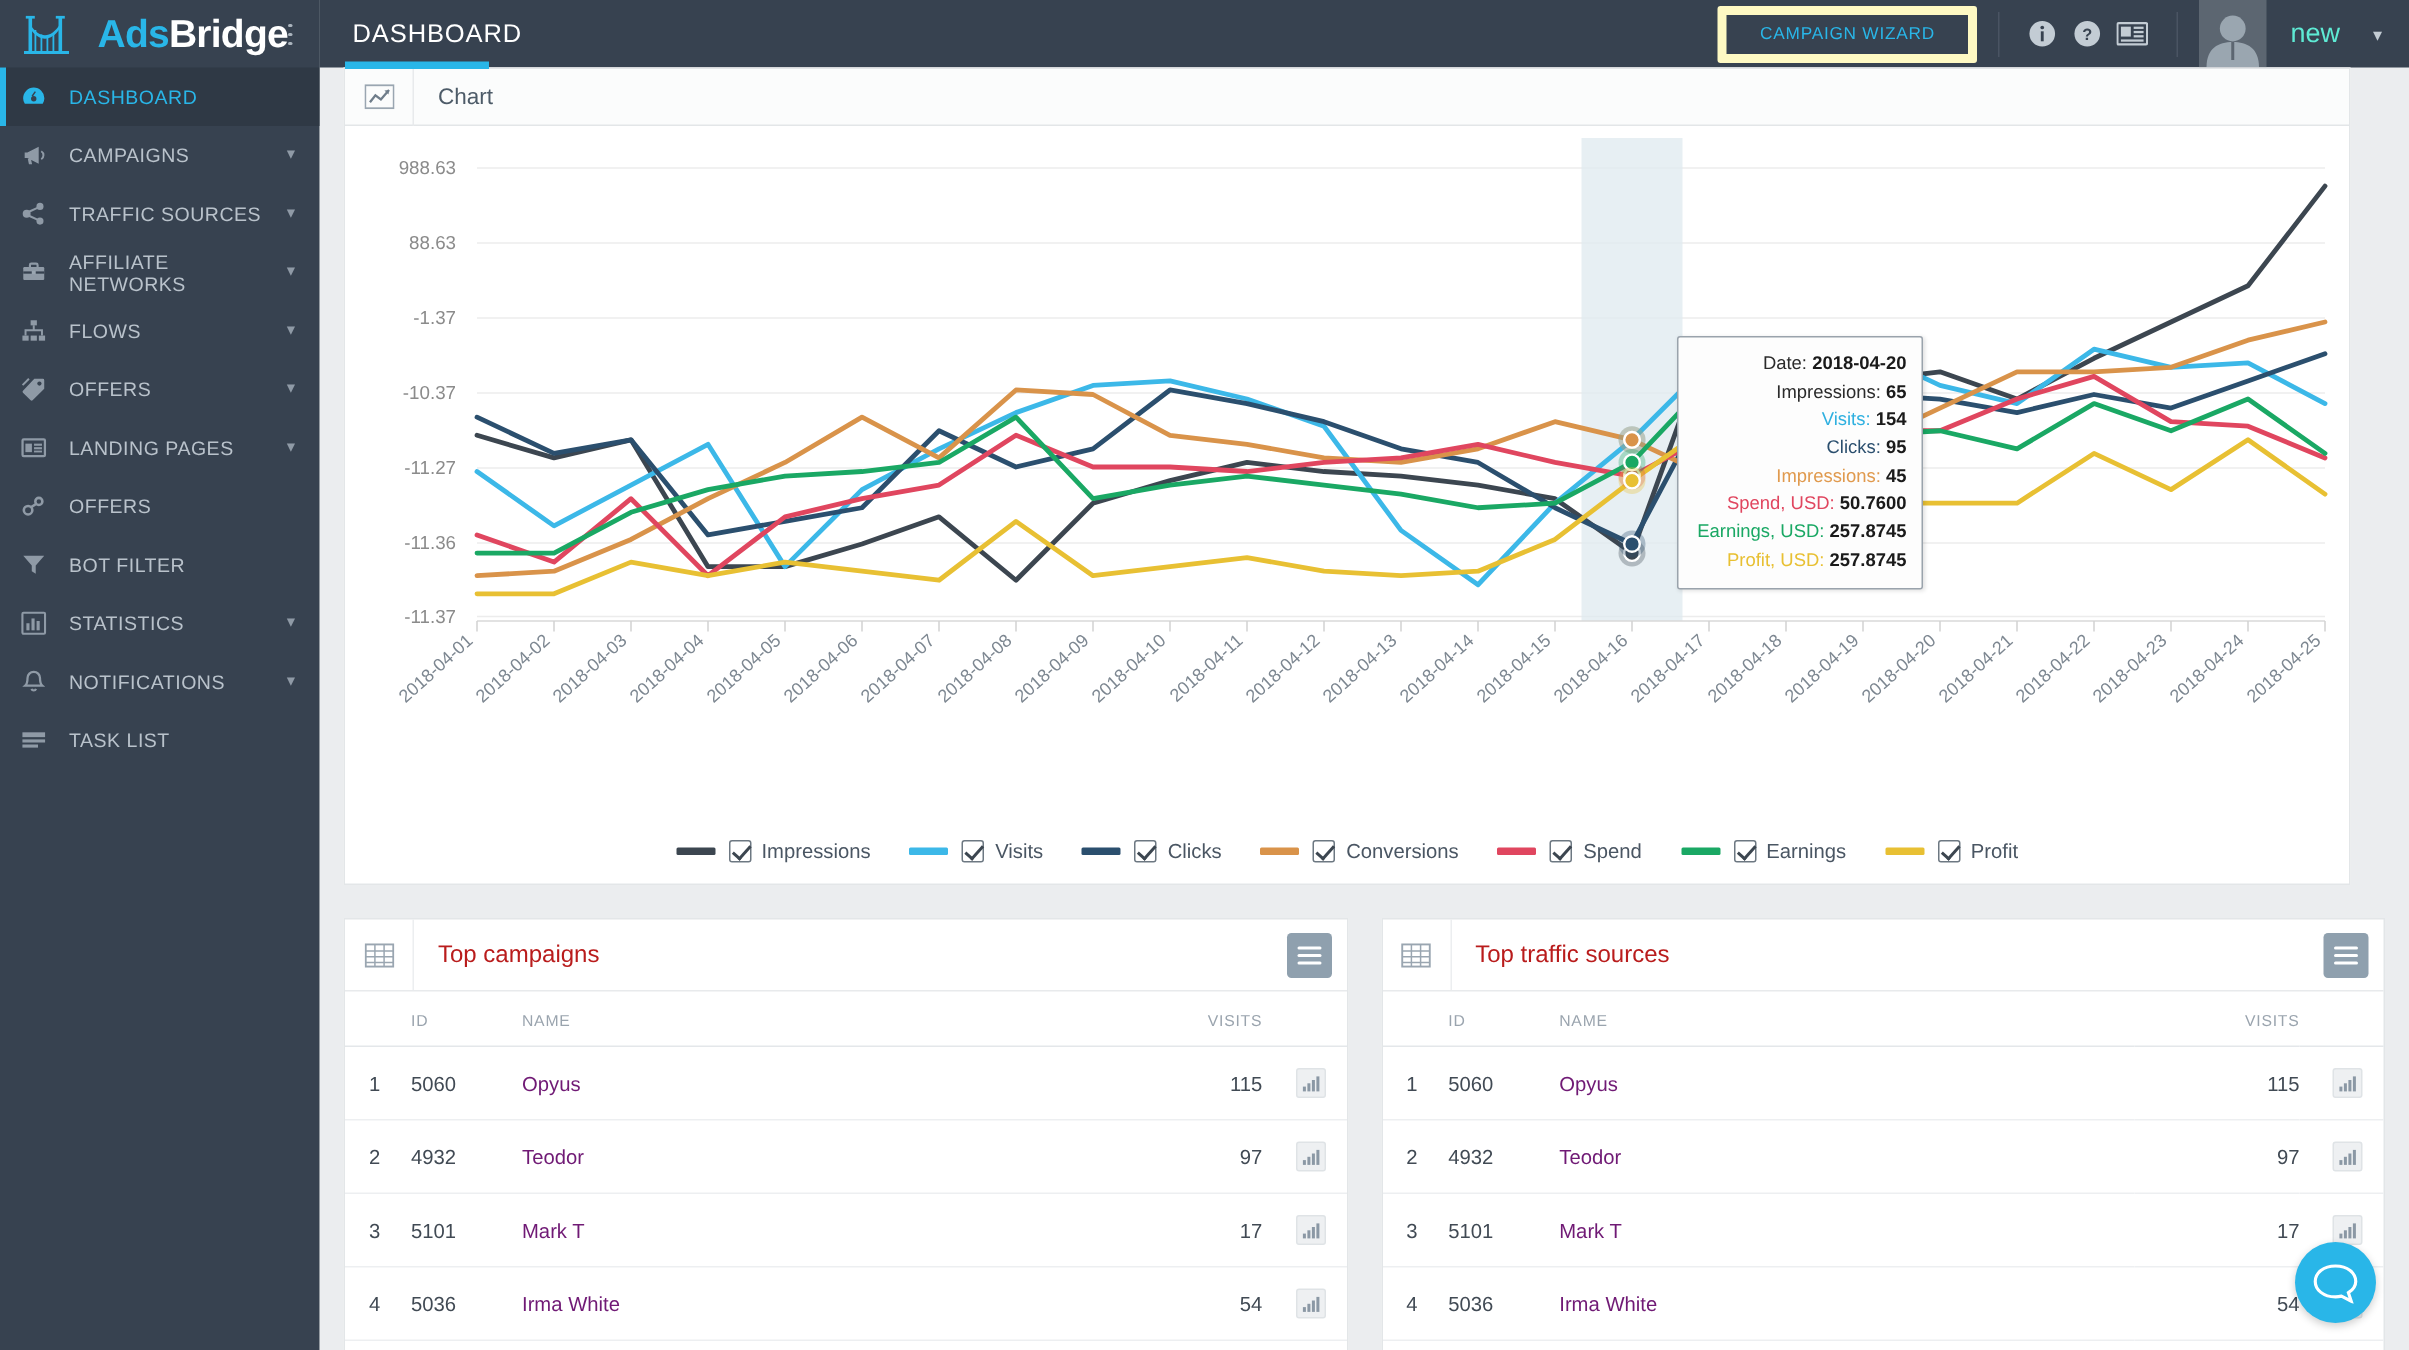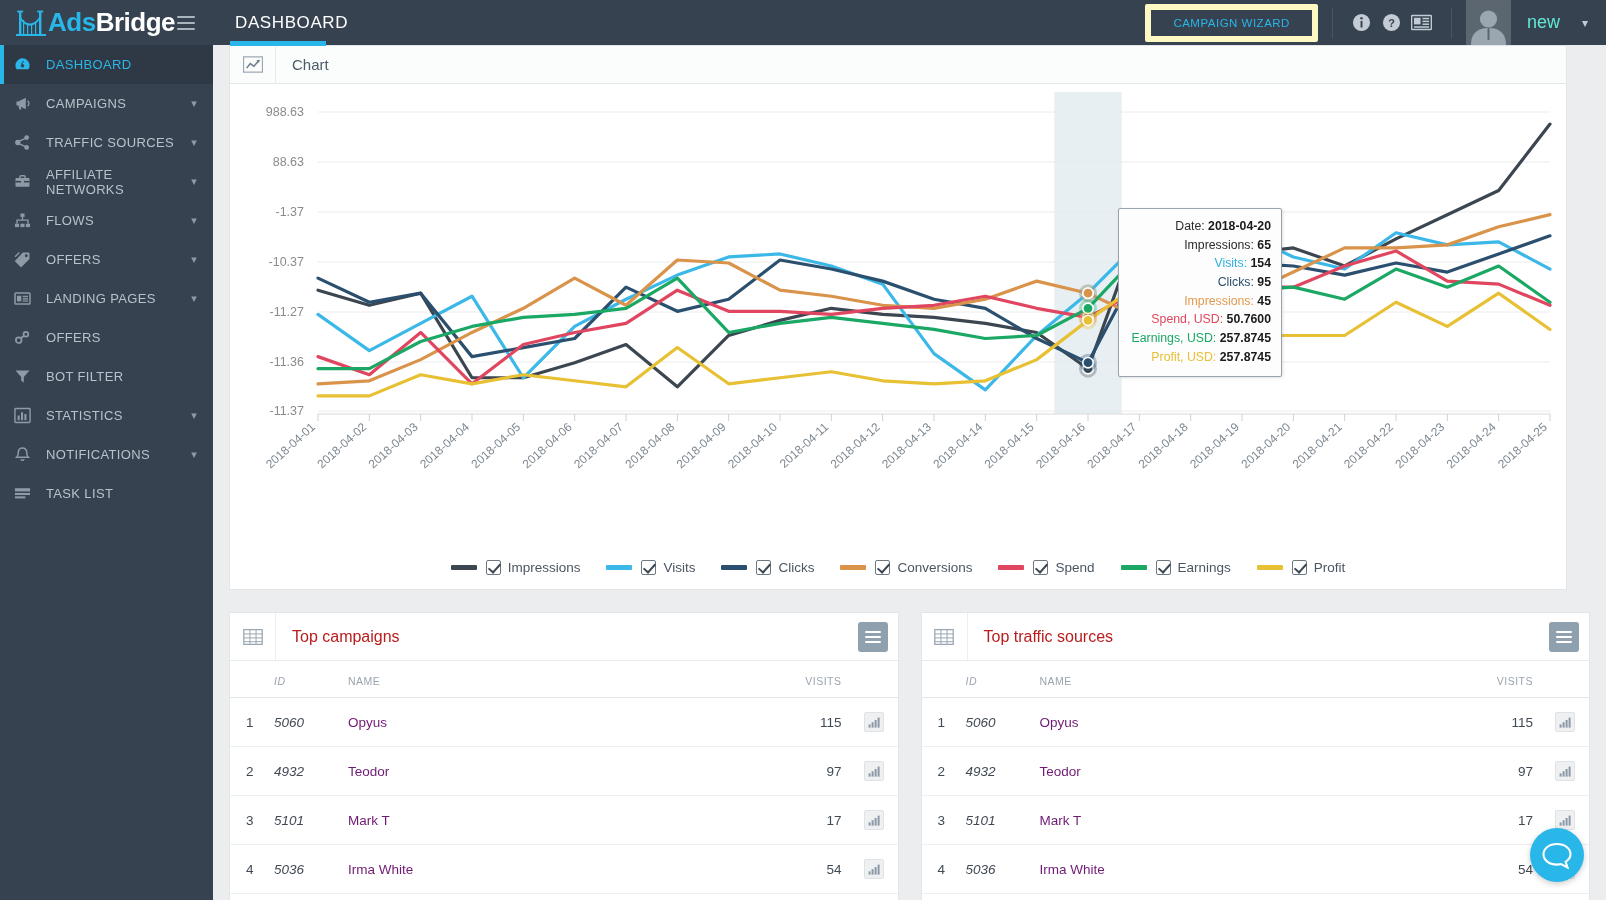--- a/index.html
+++ b/index.html
@@ -12,21 +12,21 @@
 
   
   .sidebar {
     width: 213px; height: 900px; background: #374250;
     flex: 0 0 213px; position: relative; z-index: 20;
   }
   .brand {
     height: 45px; display: flex; align-items: center;
     padding: 0 0 0 14px; background: #374250;
   }
-  .brand-logo { display: flex; align-items: center; gap: 0; }
+  .brand-logo { display: flex; align-items: center; gap: 17px; }
   .bridge-icon { width: 34px; height: 30px; display:block; }
   .brand-text { font-size: 26px; font-weight: bold; letter-spacing: -0.5px; }
   .brand-text .ads { color: #29b6e8; }
   .brand-text .bridge { color: #ffffff; }
   .hamburger {
     margin-left: auto; margin-right: 18px; width: 18px; height: 14px;
     display: flex; flex-direction: column; justify-content: space-between;
     cursor: pointer;
   }
   .hamburger span { display:block; height: 2px; background: #aab4bd; border-radius: 1px; }
@@ -92,21 +92,21 @@
     width: 46px; height: 38px; display:flex; align-items:center; justify-content:center;
     color:#8b98a5; border-right:1px solid #e8eaec;
   }
   .panel-head .ph-title { font-size: 15px; color:#4d5b68; margin-left: 16px; }
   .panel-head .ph-actions { margin-left:auto; margin-right: 10px; }
 
   .chart-area { position: relative; height: 470px; }
   .plot-svg { display:block; }
 
   .tooltip {
-    position: absolute; left: 888px; top: 124px; width: 164px;
+    position: absolute; left: 888px; top: 140px; width: 164px;
     background:#fdfdfd; border:1px solid #9aa3ac; border-radius:2px;
     padding: 8px 10px 9px 11px; font-size: 12.3px; line-height: 1.52;
     color:#2b2b2b; box-shadow: 1px 1px 3px rgba(0,0,0,.12); z-index: 5;
     white-space: nowrap;
   }
   .tooltip b { font-weight: bold; color:#1a1a1a; }
   .tt-visits { color:#2fb0e0; }
   .tt-clicks { color:#2b4f6e; }
   .tt-conv { color:#e09a4e; }
   .tt-spend { color:#e0465f; }
@@ -148,21 +148,21 @@
   table { width:100%; border-collapse: collapse; }
   thead th {
     font-size: 10.5px; color:#9aa4ae; font-weight: normal; letter-spacing:0.5px;
     text-align:left; padding: 14px 0 10px 0; border-bottom:1px solid #e4e7ea;
   }
   tbody td {
     font-size: 13.5px; color:#414a54; padding: 14px 0; border-bottom:1px solid #edeff1;
   }
   tbody tr:last-child td { border-bottom: none; }
   .c-rank { width: 44px; padding-left: 16px !important; }
-  .c-id   { width: 74px; font-style: italic; }
+  .c-id   { width: 74px; }
   .c-name a { color:#701a75; text-decoration:none; cursor:pointer; }
   .c-visits { text-align:right; width: 110px; }
   .c-act { width: 56px; text-align:right; padding-right: 14px !important; }
   .mini-btn {
     display:inline-flex; align-items:center; justify-content:center;
     width: 20px; height: 20px; background:#eef0f2; border:1px solid #dfe3e6;
     border-radius:2px; cursor:pointer;
   }
 
   .chat-bubble {

